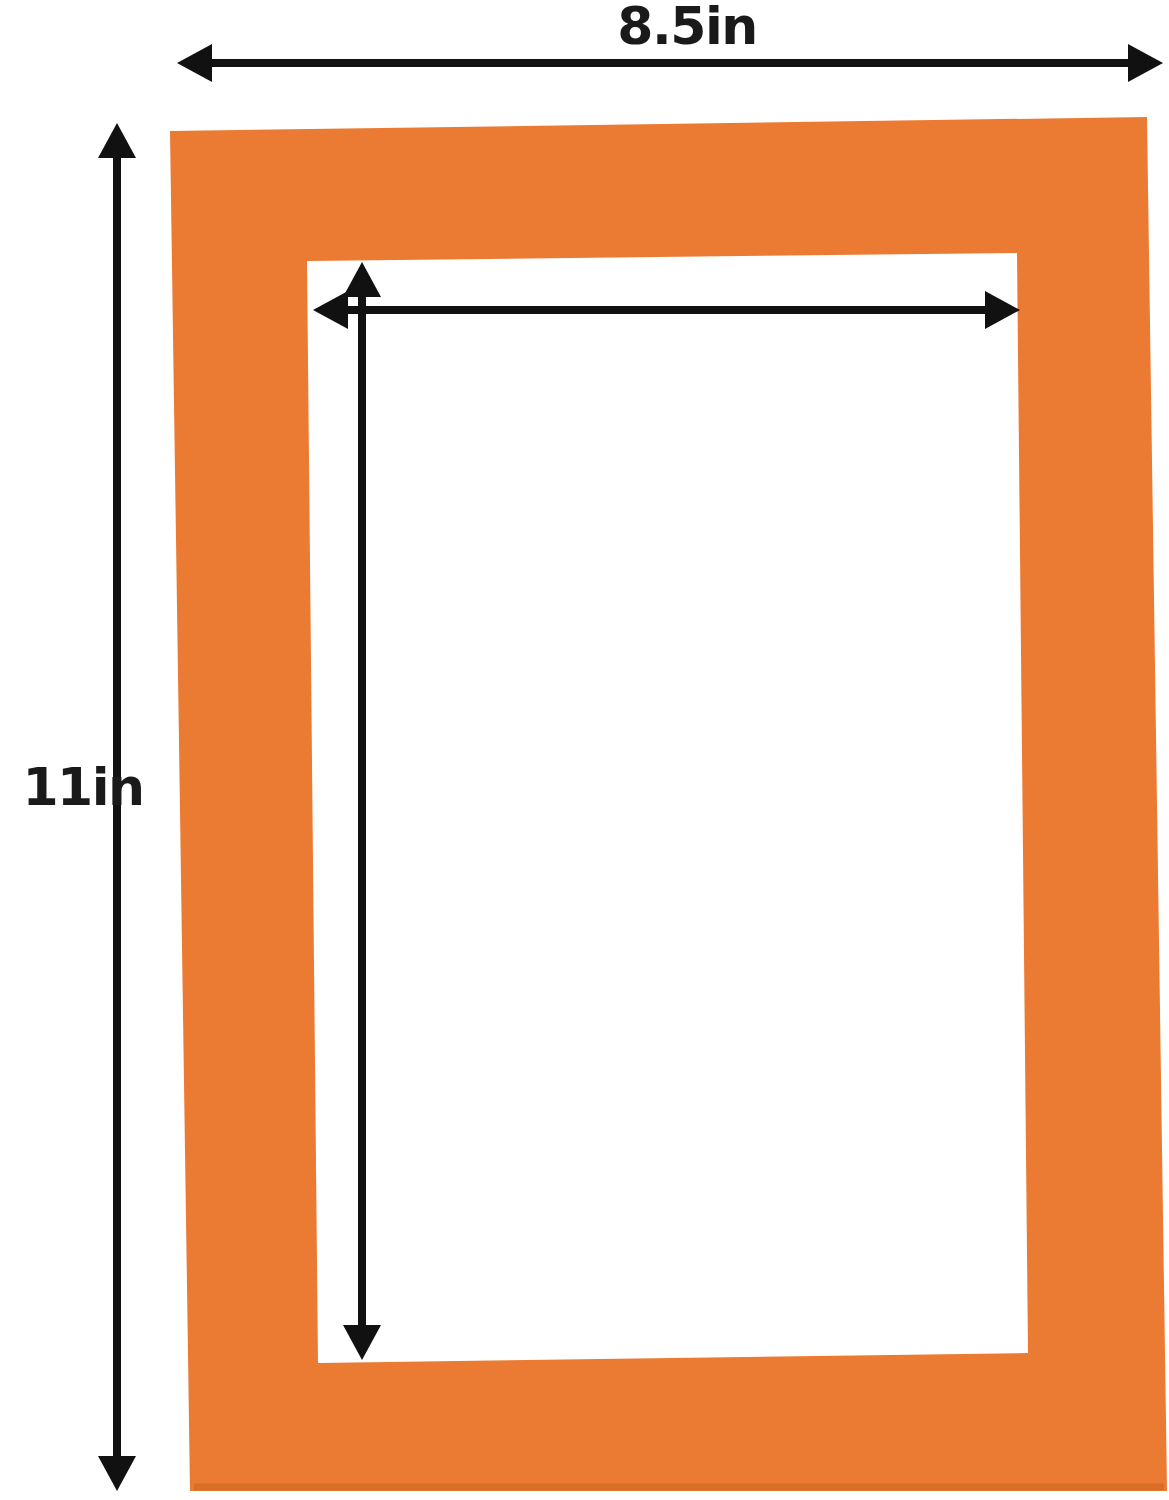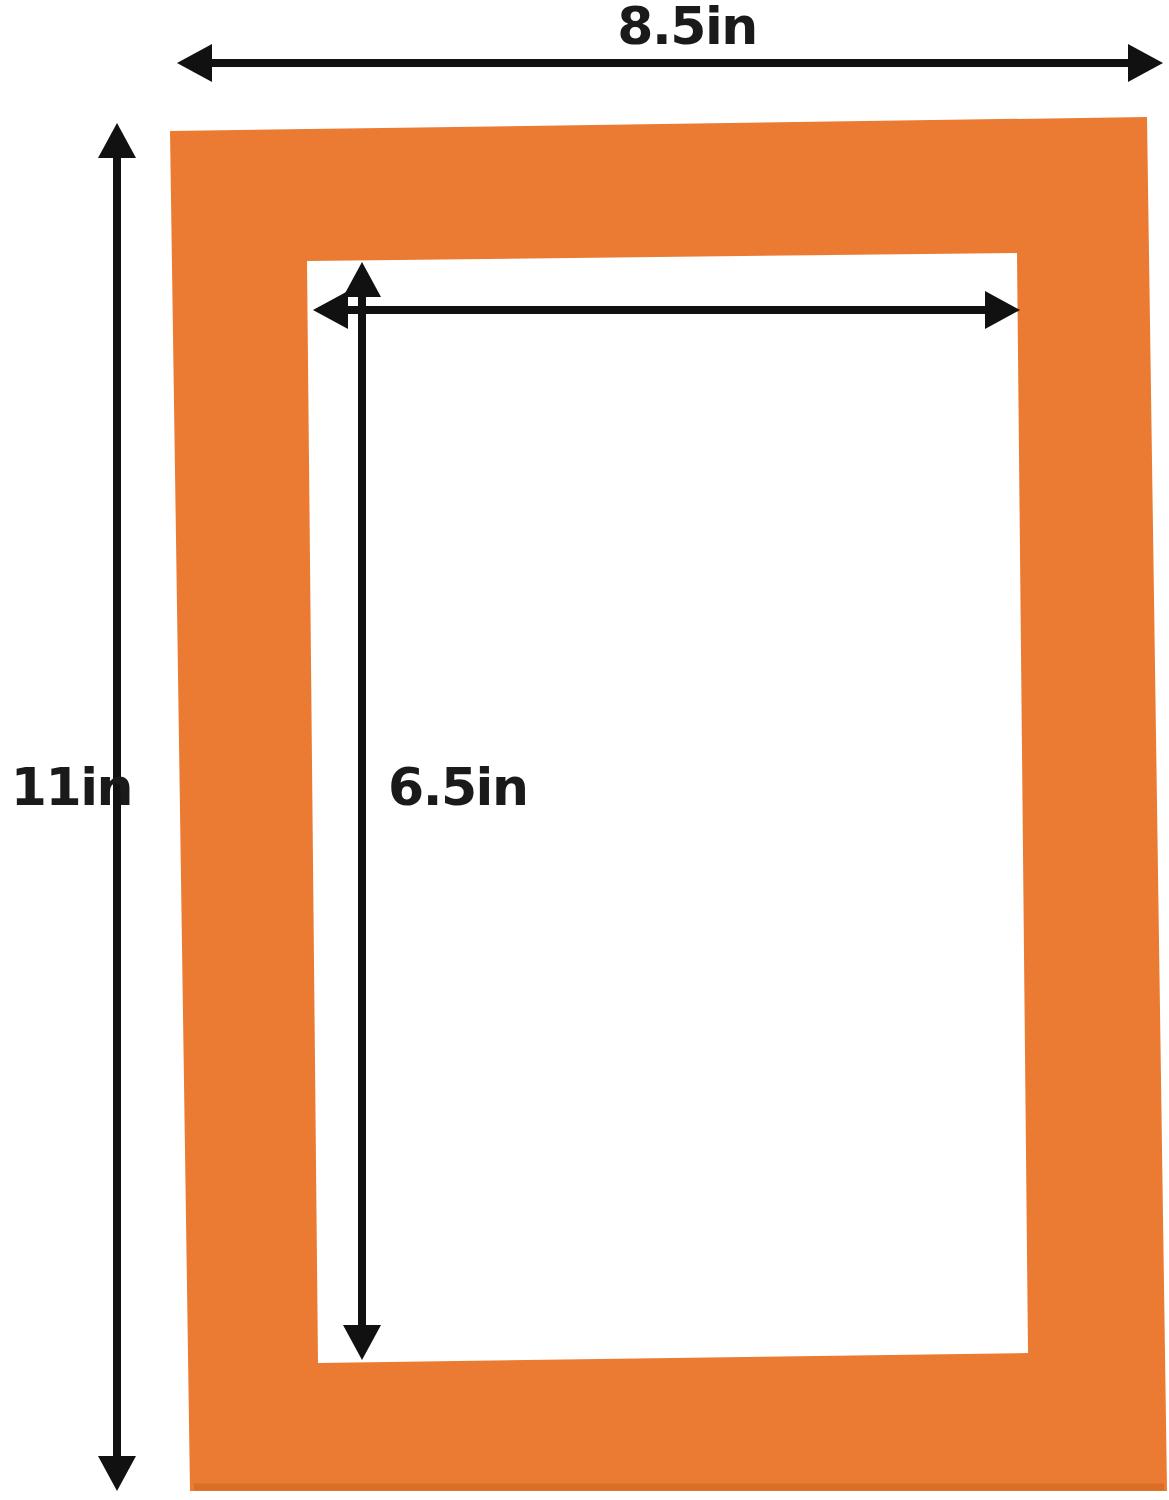--- a/index.html
+++ b/index.html
@@ -22,21 +22,21 @@
     position: absolute;
     font-weight: 700;
     font-size: 52px;
     line-height: 1.0;
     letter-spacing: -1.5px;
     color: #1a1a1a;
     white-space: nowrap;
   }
   .label-outer-width  { left: 552px; top: 0px;   width: 270px; text-align: center; }
   .label-inner-width  { left: 552px; top: 337px; width: 270px; text-align: center; }
-  .label-outer-height { left: 2px;   top: 761px; width: 130px; text-align: right; }
+  .label-outer-height { left: 18px;   top: 761px; width: 130px; text-align: center; }
   .label-inner-height { left: 388px; top: 761px; width: 200px; text-align: left; }
 </style>
 </head>
 <body>
 
 <div class="stage">
 
   <svg viewBox="0 0 1169 1500" xmlns="http://www.w3.org/2000/svg">
 
     <path d="M170,131 L1147,117 L1167,1491 L190,1491 Z
@@ -68,15 +68,14 @@
       <polygon points="362,1360 343,1325 381,1325" fill="#111111"></polygon>
     </g>
 
   </svg>
 
   <div class="dim-label label-outer-width">8.5in</div>
 
   <div class="dim-label label-outer-height">11in</div>
 
 
-  <div class="dim-label label-inner-height">6.5in</div>
 
 </div>
 
 </body></html>

